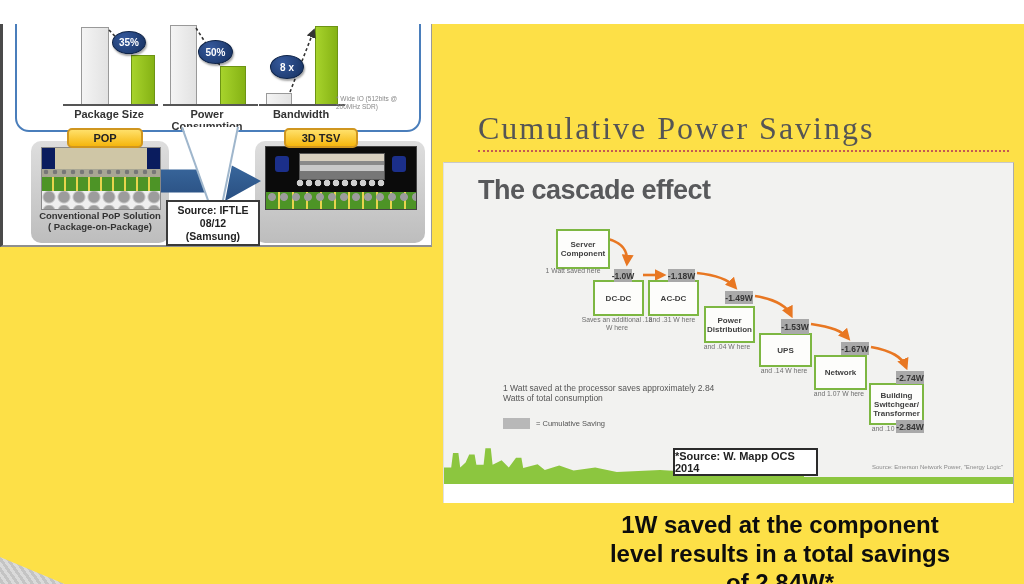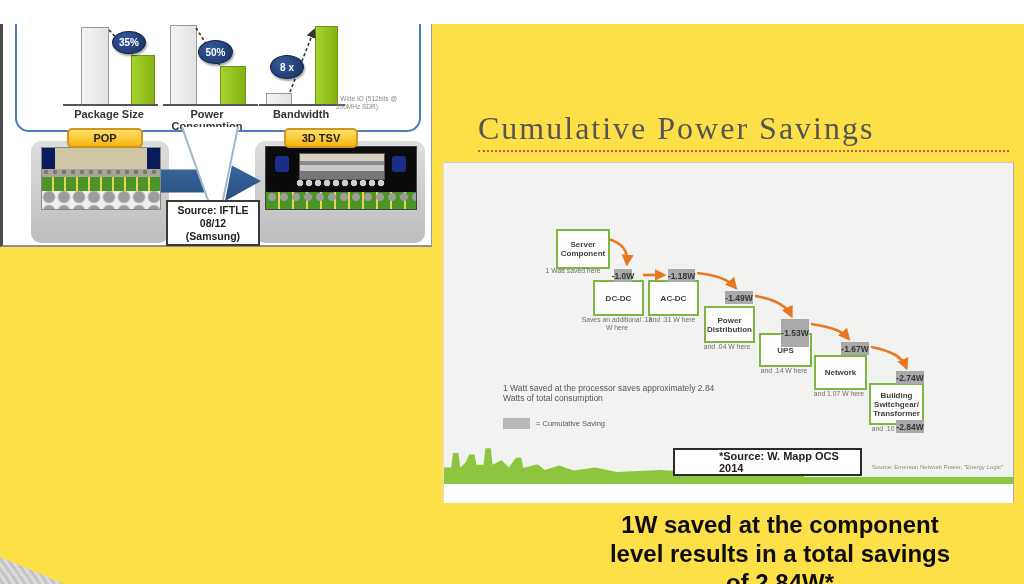--- a/index.html
+++ b/index.html
@@ -116,41 +116,41 @@
   #cb-acdc{left:204px;top:117px;width:47px;height:32px;}
   #cb-pd{left:260px;top:143px;width:47px;height:33px;}
   #cb-ups{left:315px;top:170px;width:49px;height:30px;}
   #cb-cool{left:370px;top:192px;width:49px;height:31px;}
   #cb-bldg{left:425px;top:220px;width:51px;height:38px;}
   .cbadge{background:#A9A9A9;color:#353535;font-weight:bold;font-size:8.5px;
         display:flex;align-items:center;justify-content:center;z-index:4;}
   #bd-1{left:170px;top:106px;width:18px;height:13px;}
   #bd-2{left:224px;top:106px;width:27px;height:13px;}
   #bd-3{left:281px;top:128px;width:28px;height:13px;}
-  #bd-4{left:337px;top:156px;width:28px;height:28px;text-align:center;}
+  #bd-4{left:337px;top:156px;width:28px;height:15px;text-align:center;}
   #bd-5{left:397px;top:179px;width:28px;height:13px;}
   #bd-6{left:452px;top:208px;width:28px;height:13px;}
   #bd-7{left:452px;top:257px;width:28px;height:13px;}
   .cnote{font-size:6.8px;color:#6e6e6e;text-align:center;line-height:7.5px;z-index:3;}
   #nt-0{left:96px;top:104px;width:66px;}
   #nt-1{left:127px;top:153px;width:92px;}
   #nt-2{left:199px;top:153px;width:58px;}
   #nt-3{left:248px;top:180px;width:70px;}
   #nt-4{left:305px;top:204px;width:70px;}
   #nt-5{left:360px;top:227px;width:70px;}
   #nt-6{left:414px;top:262px;width:74px;}
   #cascade-arrows{left:0;top:0;width:569px;height:320px;z-index:2;pointer-events:none;}
   #csummary{left:59px;top:220px;width:215px;font-size:8.5px;color:#555;line-height:10px;}
   #legend-swatch{left:59px;top:255px;width:27px;height:11px;background:#B8B8B8;}
   #legend-label{left:92px;top:256px;font-size:7.5px;color:#555;}
   #skyline{left:0;top:282px;width:360px;height:32px;background:#8CC63F;z-index:1;
       clip-path:polygon(0 70%,2% 70%,2.5% 25%,4% 25%,4.5% 70%,6% 55%,7% 30%,8.5% 30%,9% 62%,11% 62%,11.5% 10%,13% 10%,13.5% 62%,16% 48%,18% 70%,20% 40%,21.5% 40%,22% 72%,26% 60%,28% 78%,32% 64%,36% 80%,42% 70%,48% 84%,60% 78%,75% 88%,100% 86%,100% 100%,0 100%);}
   #green-bar{left:0;top:314px;width:569px;height:7px;background:#8CC63F;}
   #mapp-box{left:229px;top:285px;width:141px;height:24px;background:#fff;border:2px solid #2b2b2b;z-index:5;
-      display:flex;align-items:center;justify-content:center;font-size:11px;font-weight:bold;color:#222;padding-left:44px;}
+      display:flex;align-items:center;justify-content:center;font-size:11px;font-weight:bold;color:#222;}
   #credit{left:349px;top:301px;width:210px;text-align:right;font-size:6px;color:#8a8a8a;z-index:5;}
 
   
   #conclusion{left:545px;top:486px;width:470px;text-align:center;font-size:24px;line-height:29px;
       font-weight:bold;color:#0d0d0d;}
   #decor-wedge{left:0;top:533px;width:122px;height:51px;
       background:repeating-linear-gradient(55deg,#dadada 0 3px,#c4c4c4 3px 6px);
       clip-path:polygon(0 0,100% 100%,0 100%);}
   #decor-band{left:0;top:571px;width:470px;height:13px;
       background:linear-gradient(90deg,#bfbfbf,#efefef 60%,#e2e2e2);
@@ -212,35 +212,38 @@
       <div class="abs b"></div>
     </div>
     <div class="abs" id="chip-tsv">
       <div class="abs blobL"></div>
       <div class="abs blobR"></div>
       <div class="abs stack"></div>
       <div class="abs bumps"></div>
       <div class="abs g"></div>
     </div>
 
+    <div class="abs chip-caption pre" id="cap-pop">Conventional PoP Solution
+( Package-on-Package)</div>
 
     <div class="abs" id="blue-arrow"></div>
     <div class="abs" id="funnel"></div>
     <div class="abs funnel-line" id="fline-l"></div>
     <div class="abs funnel-line" id="fline-r"></div>
     <div class="abs pre" id="src-box">Source: IFTLE
 08/12
 (Samsung)</div>
   </div>
 
 
   <div class="abs" id="slide-title">Cumulative Power Savings</div>
   <div class="abs" id="title-rule"></div>
 
   <div class="abs" id="cascade">
+    <div class="abs" id="cascade-heading">The cascade effect</div>
 
     <svg class="abs" id="cascade-arrows" viewBox="0 0 569 320">
       <defs>
         <marker id="mk-or" viewBox="0 0 10 10" refX="7" refY="5" markerWidth="4.6" markerHeight="4.6" orient="auto-start-reverse">
           <path d="M0,0 L10,5 L0,10 z" fill="#E87722"></path>
         </marker>
       </defs>
       <g stroke="#E87722" stroke-width="2.6" fill="none" marker-end="url(#mk-or)">
         <path d="M164,76 C179,80 184,88 183,100"></path>
         <path d="M199,112 L219,112"></path>

